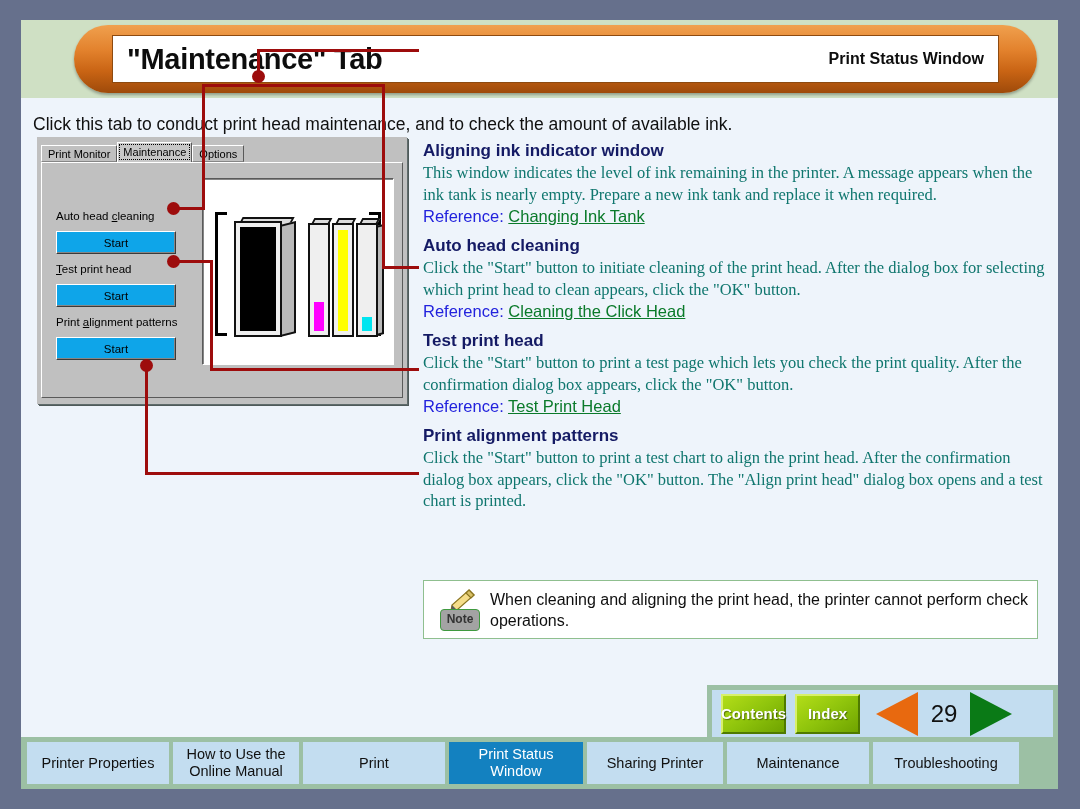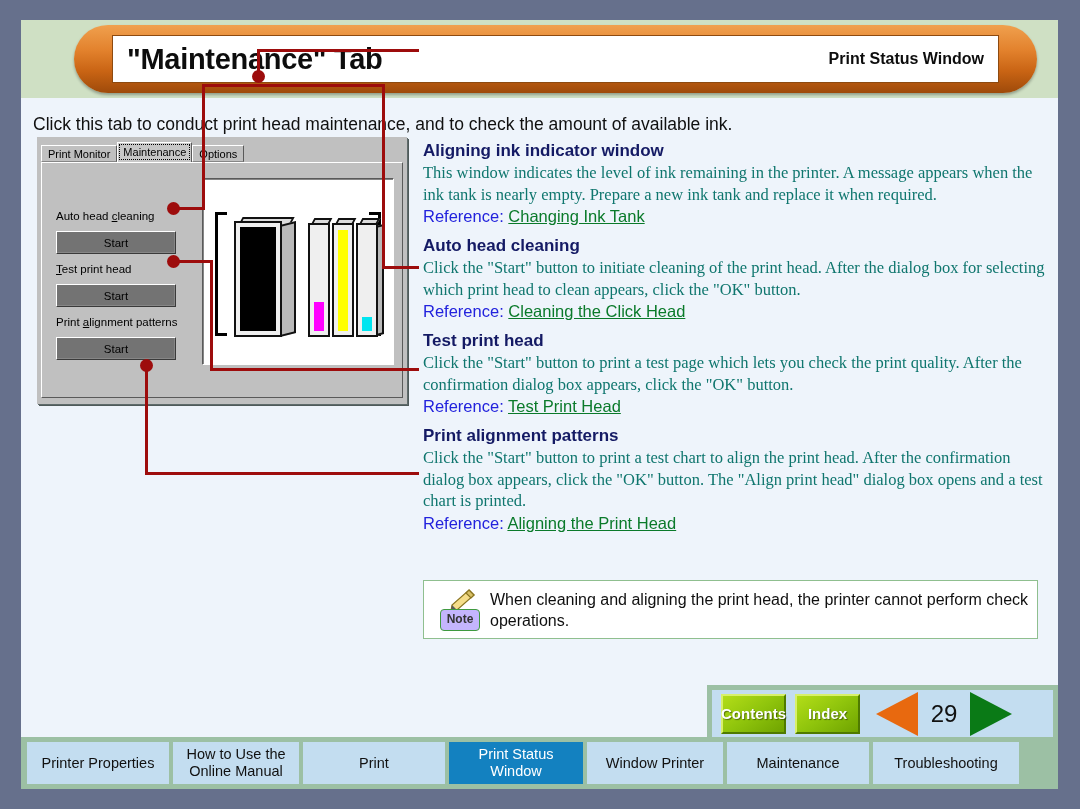--- a/index.html
+++ b/index.html
@@ -72,21 +72,21 @@
     position:absolute;left:4px;top:25px;right:4px;bottom:6px;
     background:#c0c0c0;
     border-top:1px solid #ffffff;border-left:1px solid #ffffff;
     border-right:1px solid #5a5a5a;border-bottom:1px solid #5a5a5a;
   }
   .dlg-label{
     position:absolute;font-size:11.5px;color:#000;white-space:nowrap;
   }
   .dlg-btn{
     position:absolute;width:118px;height:21px;
-    background:#737373;
+    background:#0ea5e9;
     border-top:1px solid #ffffff;border-left:1px solid #ffffff;
     border-right:1px solid #3a3a3a;border-bottom:1px solid #3a3a3a;
     box-shadow:inset -1px -1px 0 #868686;
     font-size:11.5px;color:#000;
     display:flex;align-items:center;justify-content:center;
   }
   
   #ink-window{
     position:absolute;left:160px;top:15px;width:190px;height:185px;
     background:#ffffff;
@@ -120,21 +120,21 @@
   .ref a{color:#0a7a2a;}
   
   #note{
     position:absolute;left:402px;top:560px;width:615px;height:59px;
     background:#ffffff;border:1px solid #8fbf8f;box-sizing:border-box;
     display:flex;align-items:center;
   }
   #note-icon{position:relative;width:44px;height:42px;margin:0 8px 0 14px;flex:none;}
   #note-chip{
     position:absolute;left:2px;bottom:0;width:38px;height:20px;
-    background:#c4b5fd;border:1.5px solid #3f9a3f;border-radius:4px;
+    background:#a3a3a3;border:1.5px solid #3f9a3f;border-radius:4px;
     font-size:12px;font-weight:bold;color:#333;text-align:center;line-height:18px;
   }
   #note-pencil{position:absolute;left:10px;top:0;width:28px;height:24px;}
   #note-text{font-size:16px;color:#0f0f0f;line-height:21px;}
   
   #navbar{
     position:absolute;left:686px;top:665px;width:351px;height:57px;
     background:#c3ddf0;border:5px solid #9cc0a4;box-sizing:border-box;
     display:flex;align-items:center;
   }
@@ -284,22 +284,20 @@
     <div>
       <div class="sec-h">Test print head</div>
       <p class="sec-p">Click the "Start" button to print a test page which lets you check the print quality. After the confirmation dialog box appears, click the "OK" button.</p>
       <p class="ref"><span>Reference:</span>
         <a href="#">Test Print Head</a></p>
     </div>
 
     <div>
       <div class="sec-h">Print alignment patterns</div>
       <p class="sec-p">Click the "Start" button to print a test chart to align the print head. After the confirmation dialog box appears, click the "OK" button. The "Align print head" dialog box opens and a test chart is printed.</p>
-      <p class="ref"><span>Reference:</span>
-        <a href="#">Aligning the Print Head</a></p>
     </div>
   </div>
 
   <div id="note">
     <div id="note-icon">
       <svg id="note-pencil" viewBox="0 0 28 24">
         <polygon points="21,1 26,6 9,21 3,22 4,16" fill="#f5dd8a" stroke="#8a7420" stroke-width="1.2"></polygon>
         <polygon points="21,1 26,6 23,9 18,4" fill="#d9c167" stroke="#8a7420" stroke-width="1.2"></polygon>
         <polygon points="3,22 4,16 8,20" fill="#5a5a5a"></polygon>
       </svg>
@@ -315,16 +313,16 @@
     <div id="pagenum">29</div>
     <div id="next-arrow"></div>
   </div>
 </div>
 
 <div id="footer">
   <div class="ftab" style="width:142px;">Printer Properties</div>
   <div class="ftab" style="width:126px;">How to Use the Online Manual</div>
   <div class="ftab" style="width:142px;">Print</div>
   <div class="ftab active" style="width:134px;">Print Status Window</div>
-  <div class="ftab" style="width:136px;">Window Printer</div>
+  <div class="ftab" style="width:136px;">Sharing Printer</div>
   <div class="ftab" style="width:142px;">Maintenance</div>
   <div class="ftab" style="width:146px;">Troubleshooting</div>
 </div>
 
 </body></html>

